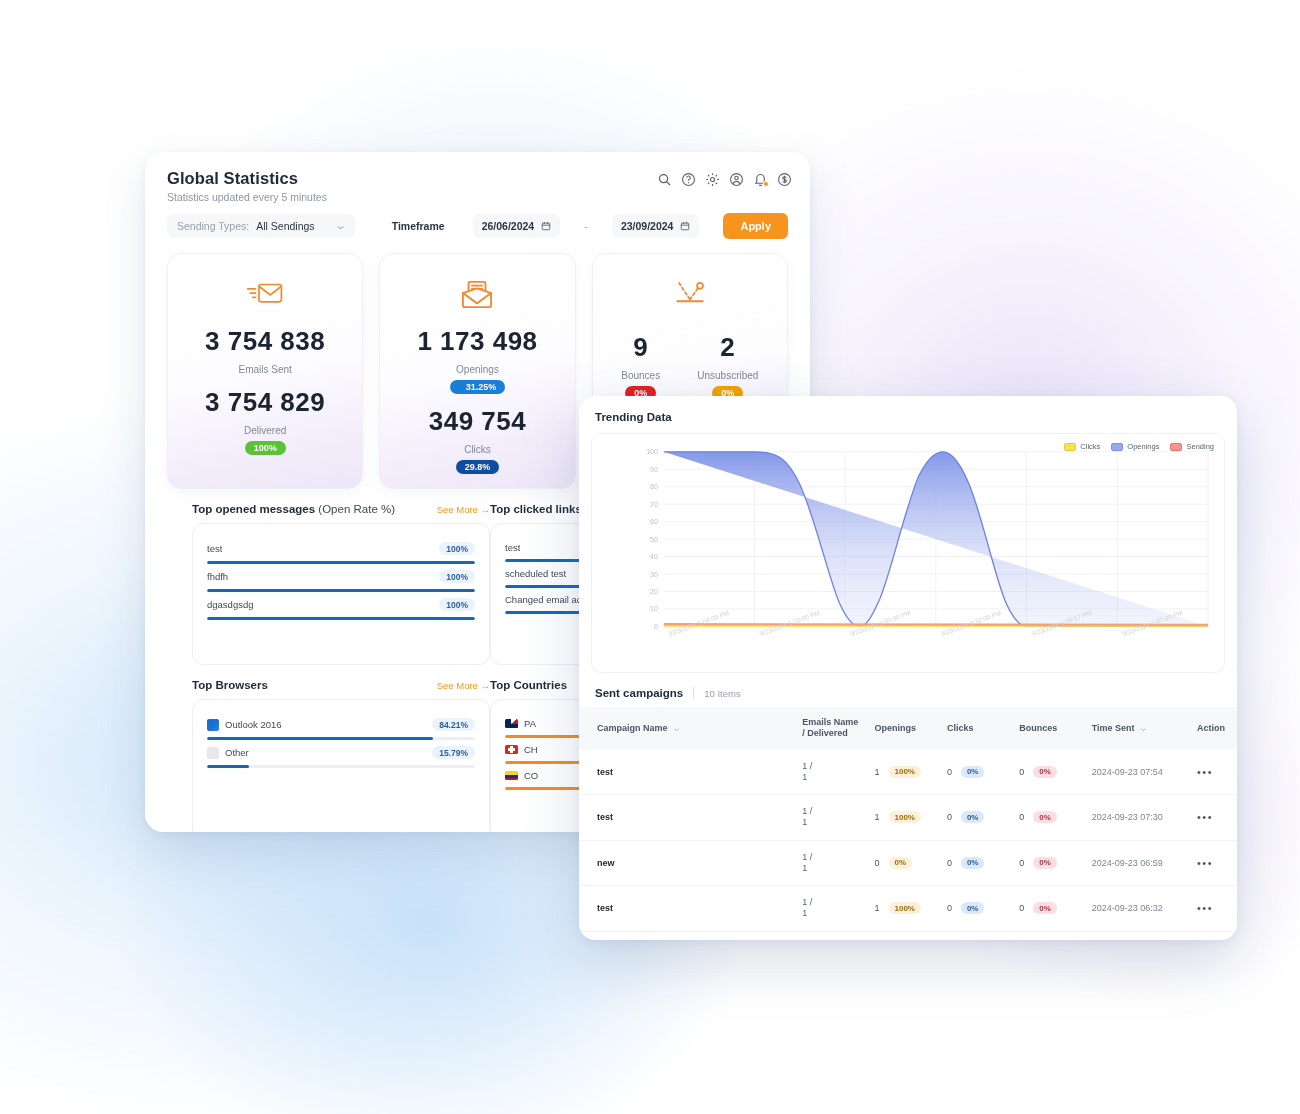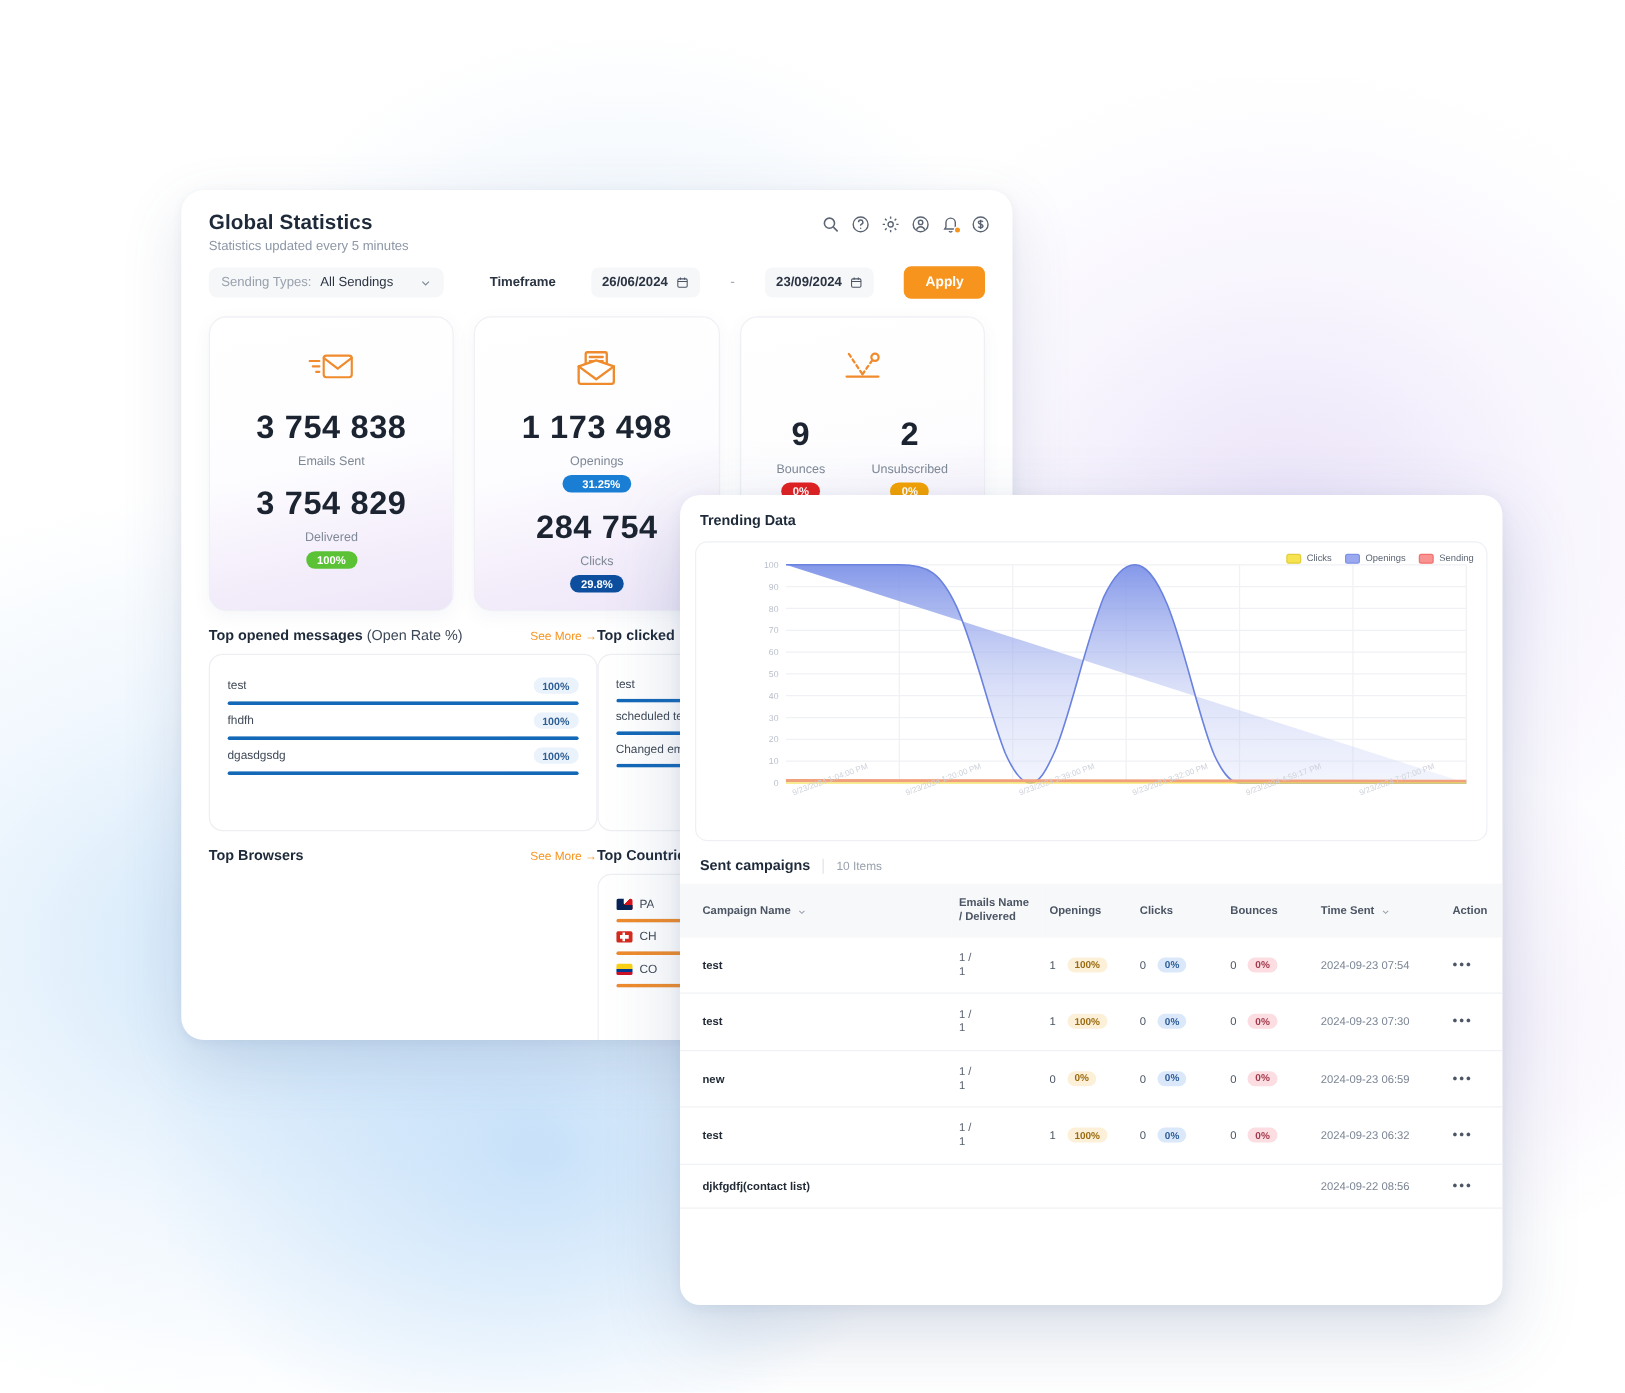--- a/index.html
+++ b/index.html
@@ -74,40 +74,40 @@
   .badge { margin-top:5px; border-radius:9px; padding:2px 9px; font-size:9px; font-weight:700; color:#fff; display:inline-block; }
   .b-green { background:#5bc236; }
   .b-blue { background:#1a7fd4;padding-left:16px; }
   .b-navy { background:#0d4f9e; }
   .b-red { background:#e22020; }
   .b-amber { background:#f2a100; }
   .card-split { display:flex; width:100%; justify-content:space-around; margin-top:6px; }
   .col-cell { display:flex; flex-direction:column; align-items:center; }
 
   
-  .sections { display:flex; padding:14px 22px 0 22px; }
+  .sections { display:flex; padding:14px 22px 0 22px;margin-left:25px; }
   .sec { flex:1; min-width:0; }
   .sec-head { display:flex; align-items:baseline; margin-bottom:8px; }
   .sec-title { font-size:11.5px; font-weight:700; color:#1e2a3a; }
   .sec-title span { font-weight:400; color:#3d4857; }
   .see-more { margin-left:auto; font-size:9.5px; color:#f7941d; cursor:pointer; white-space:nowrap; }
   .sec-box { border:1px solid #edeff3; border-radius:11px; background:#fff; padding:12px 14px; height:142px; }
   .lrow { padding:6px 0 0 0; }
   .lrow-top { display:flex; align-items:center; font-size:9.5px; color:#3f4956; }
   .lrow-name { display:flex; align-items:center; gap:6px; min-width:0; overflow:hidden; white-space:nowrap; }
   .pct-pill { margin-left:auto; background:#eaf2fb; color:#2e5f93; font-size:8.5px; border-radius:8px; padding:1.5px 7px; font-weight:600; }
   .track { height:3px; background:#eceff3; border-radius:2px; margin-top:6px; overflow:hidden; }
   .fill-blue { height:100%; background:#1368b8; border-radius:2px; }
   .fill-orange { height:100%; background:#ef8b2c; border-radius:2px; }
   .flag { width:13px; height:9px; border-radius:1.5px; overflow:hidden; display:block; flex:none; }
   .browser-ic { width:12px; height:12px; border-radius:2px; flex:none; }
 
   
   #trending-panel {
-    position:absolute; left:544px; top:396px; width:658px; height:648px;
+    position:absolute; left:579px; top:396px; width:658px; height:544px;
     background:#fff; border-radius:16px;
     box-shadow:0 22px 60px rgba(70,95,140,.22), 0 3px 10px rgba(70,95,140,.08);
     overflow:hidden;
   }
   .tp-title { font-size:11.5px; font-weight:700; color:#1e2a3a; padding:15px 0 0 16px; }
   .chart-box { margin:10px 12px 0 12px; border:1px solid #eef0f4; border-radius:10px;
     height:240px; position:relative; background:#fff; }
   .legend { position:absolute; right:10px; top:8px; display:flex; gap:11px; align-items:center; }
   .lg { display:flex; align-items:center; gap:4px; font-size:7.5px; color:#5b6472; }
   .sw { width:12px; height:8px; border-radius:2px; display:block; }
@@ -262,21 +262,21 @@
           <rect x="9" y="3" width="18" height="14" rx="1.5"></rect>
           <line x1="12.5" y1="7" x2="23.5" y2="7"></line>
             <line x1="12.5" y1="10.5" x2="23.5" y2="10.5"></line>
           <path d="M3 15l15 -5 15 5v13a2 2 0 0 1-2 2H5a2 2 0 0 1-2-2z" fill="#fff"></path>
           <polyline points="3,15 18,26 33,15"></polyline>
         </svg>
       </div>
       <div class="big-num">1 173 498</div>
       <div class="sub-lab">Openings</div>
       <div class="badge b-blue">31.25%</div>
-      <div class="big-num">284 754</div>
+      <div class="big-num">349 754</div>
       <div class="sub-lab">Clicks</div>
       <div class="badge b-navy">29.8%</div>
     </div>
 
     <div class="card">
       <div class="card-icon">
         <svg width="40" height="30" viewBox="0 0 44 32" fill="none" stroke="#ef8b2c" stroke-width="2" stroke-linecap="round">
           <path d="M10 4 L22 22" stroke-dasharray="3 3"></path>
           <path d="M22 22 L31 9" stroke-dasharray="3 3"></path>
           <circle cx="33" cy="7" r="3.2"></circle>
@@ -372,20 +372,46 @@
         </div>
       </div>
     </div>
   </div>
 
   <div class="sections">
     <div class="sec">
       <div class="sec-head">
         <div class="sec-title"><b>Top Browsers</b></div>
         <div class="see-more"><span>See More</span> →</div>
+      </div>
+      <div class="sec-box">
+        <div class="lrow">
+          <div class="lrow-top">
+            <span class="lrow-name">
+              <span class="browser-ic" style="background:linear-gradient(135deg,#1a6fd4 0%,#1a6fd4 55%,#2d88e8 100%)"></span>
+              <span>Outlook 2016</span>
+            </span>
+            <span class="pct-pill">84.21%</span>
+          </div>
+          <div class="track">
+              <div class="fill-blue" style="width:84.21%"></div>
+            </div>
+        </div>
+        <div class="lrow">
+          <div class="lrow-top">
+            <span class="lrow-name">
+              <span class="browser-ic" style="background:#e6e8ec"></span>
+              <span>Other</span>
+            </span>
+            <span class="pct-pill">15.79%</span>
+          </div>
+          <div class="track">
+              <div class="fill-blue" style="width:15.79%"></div>
+            </div>
+        </div>
       </div>
     </div>
 
     <div class="sec">
       <div class="sec-head">
         <div class="sec-title"><b>Top Countries</b></div>
       </div>
       <div class="sec-box">
         <div class="lrow">
           <div class="lrow-top">

